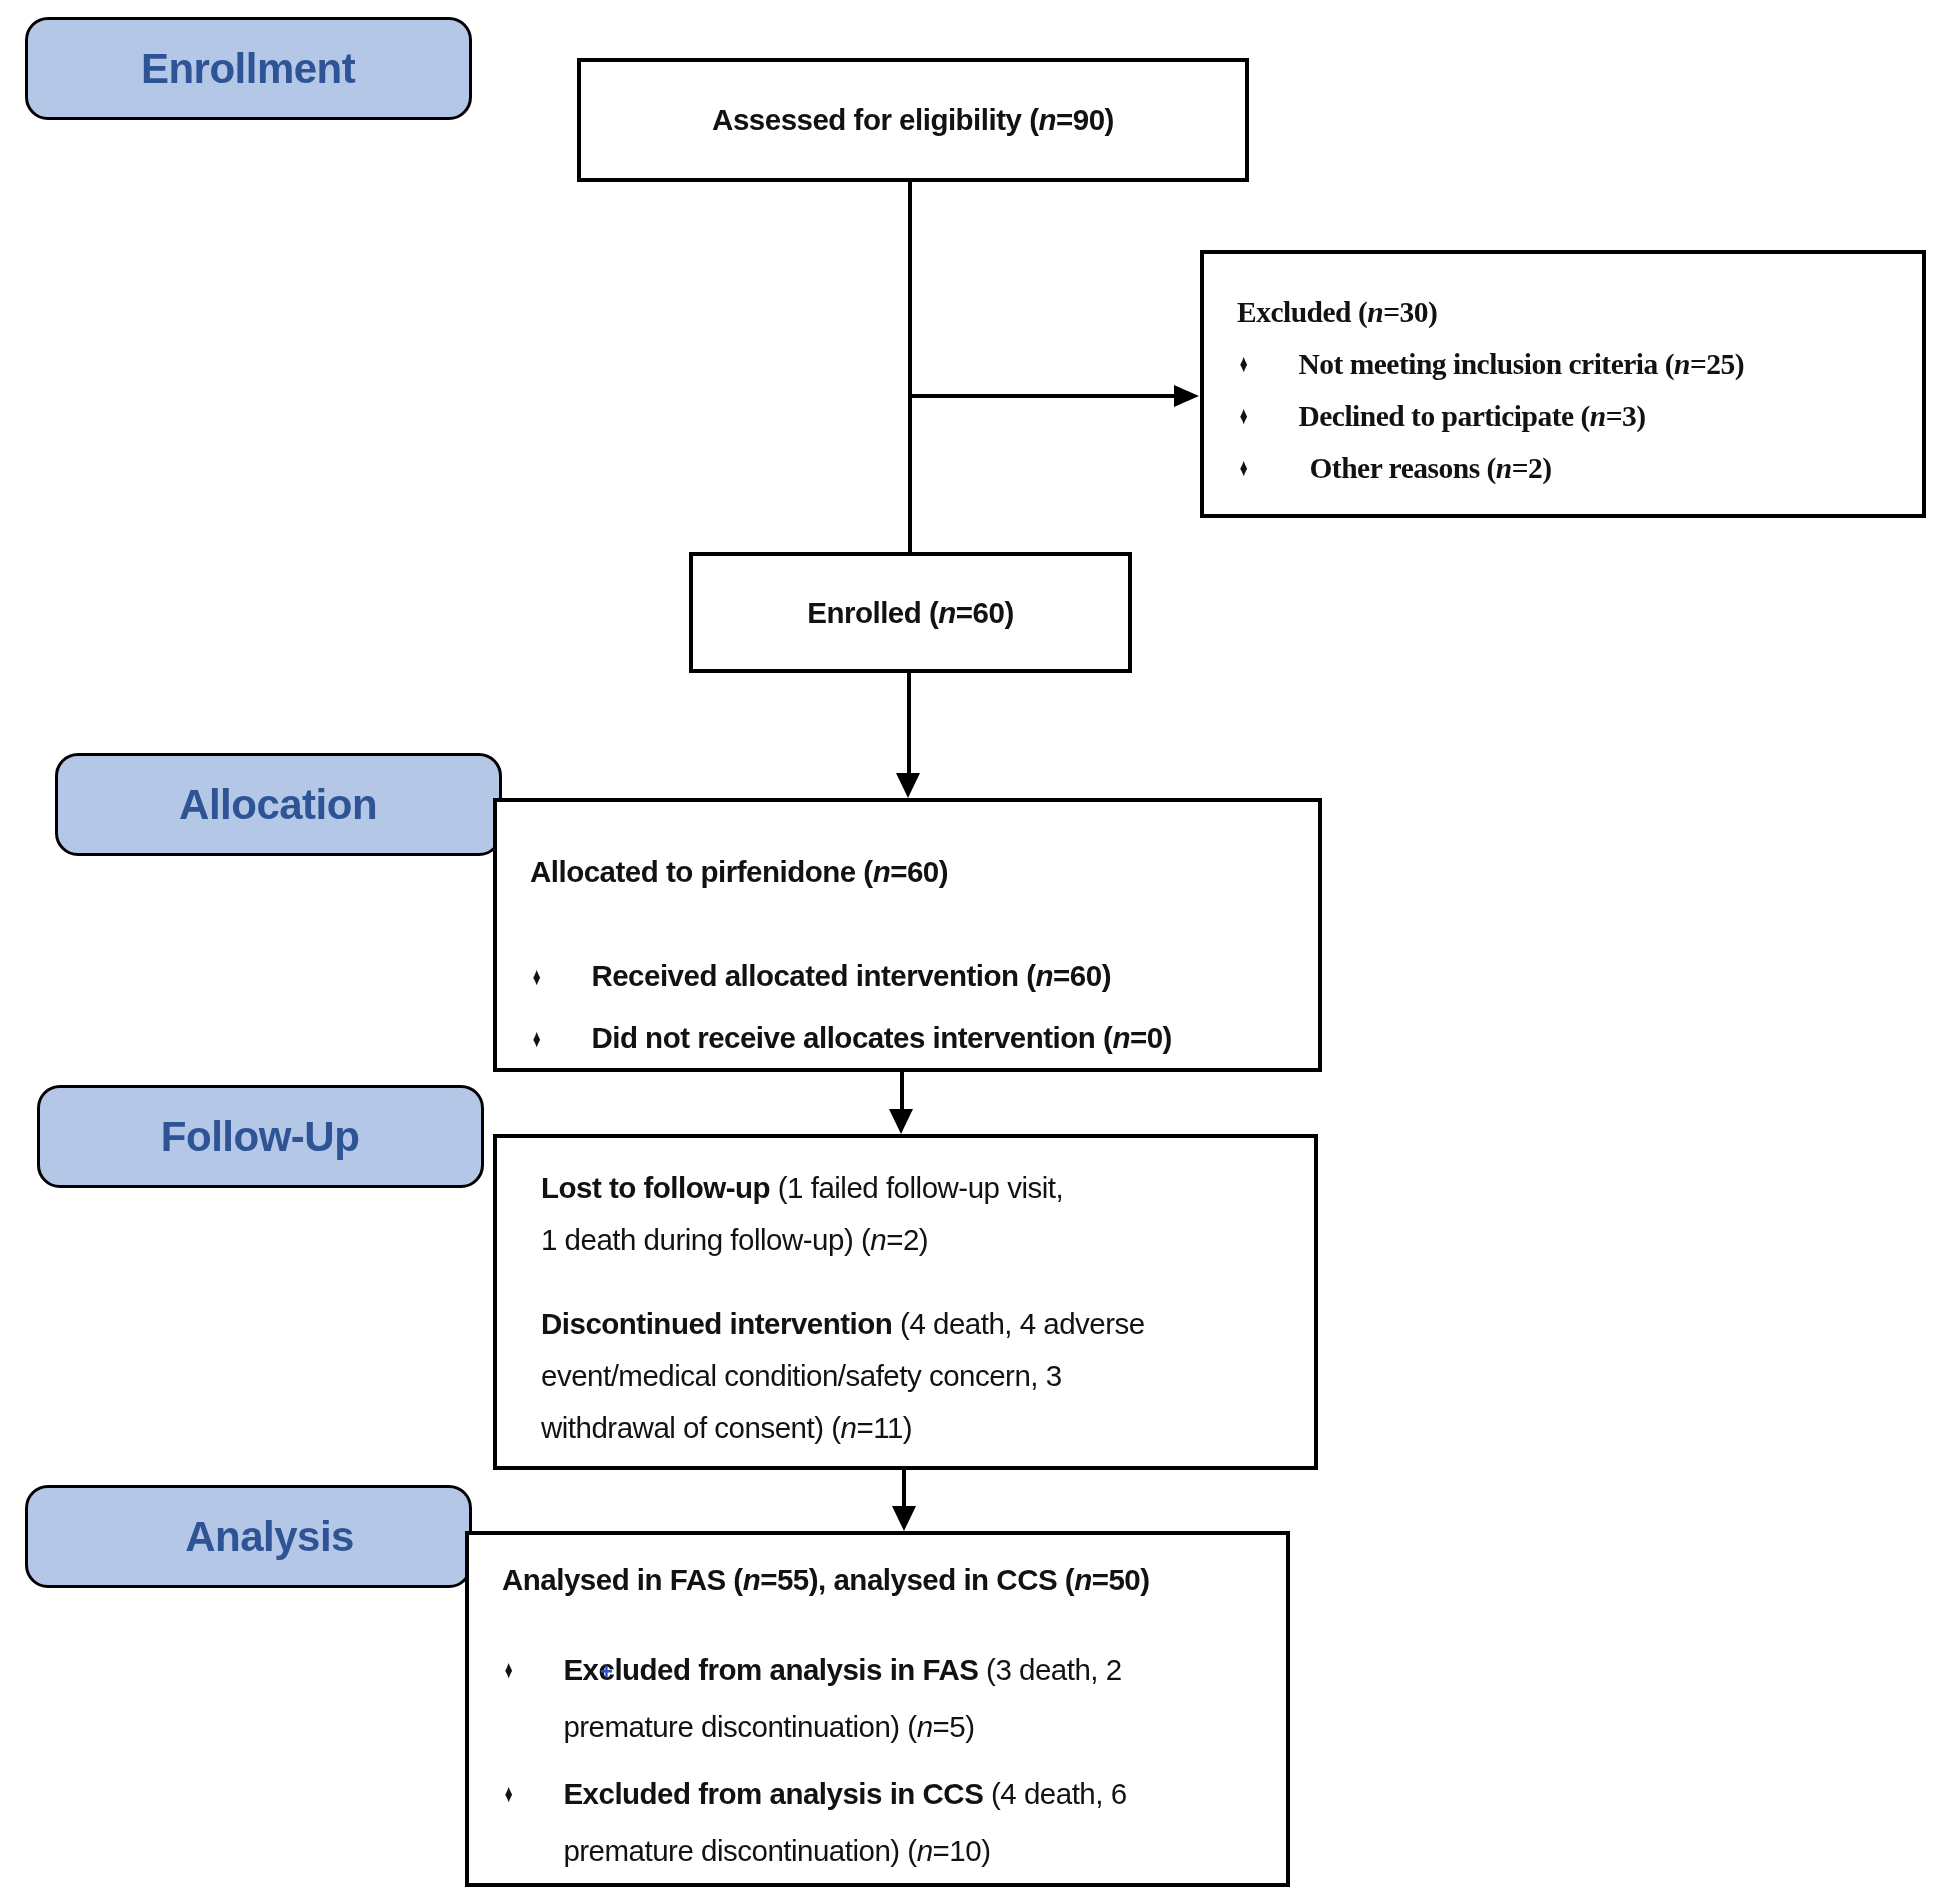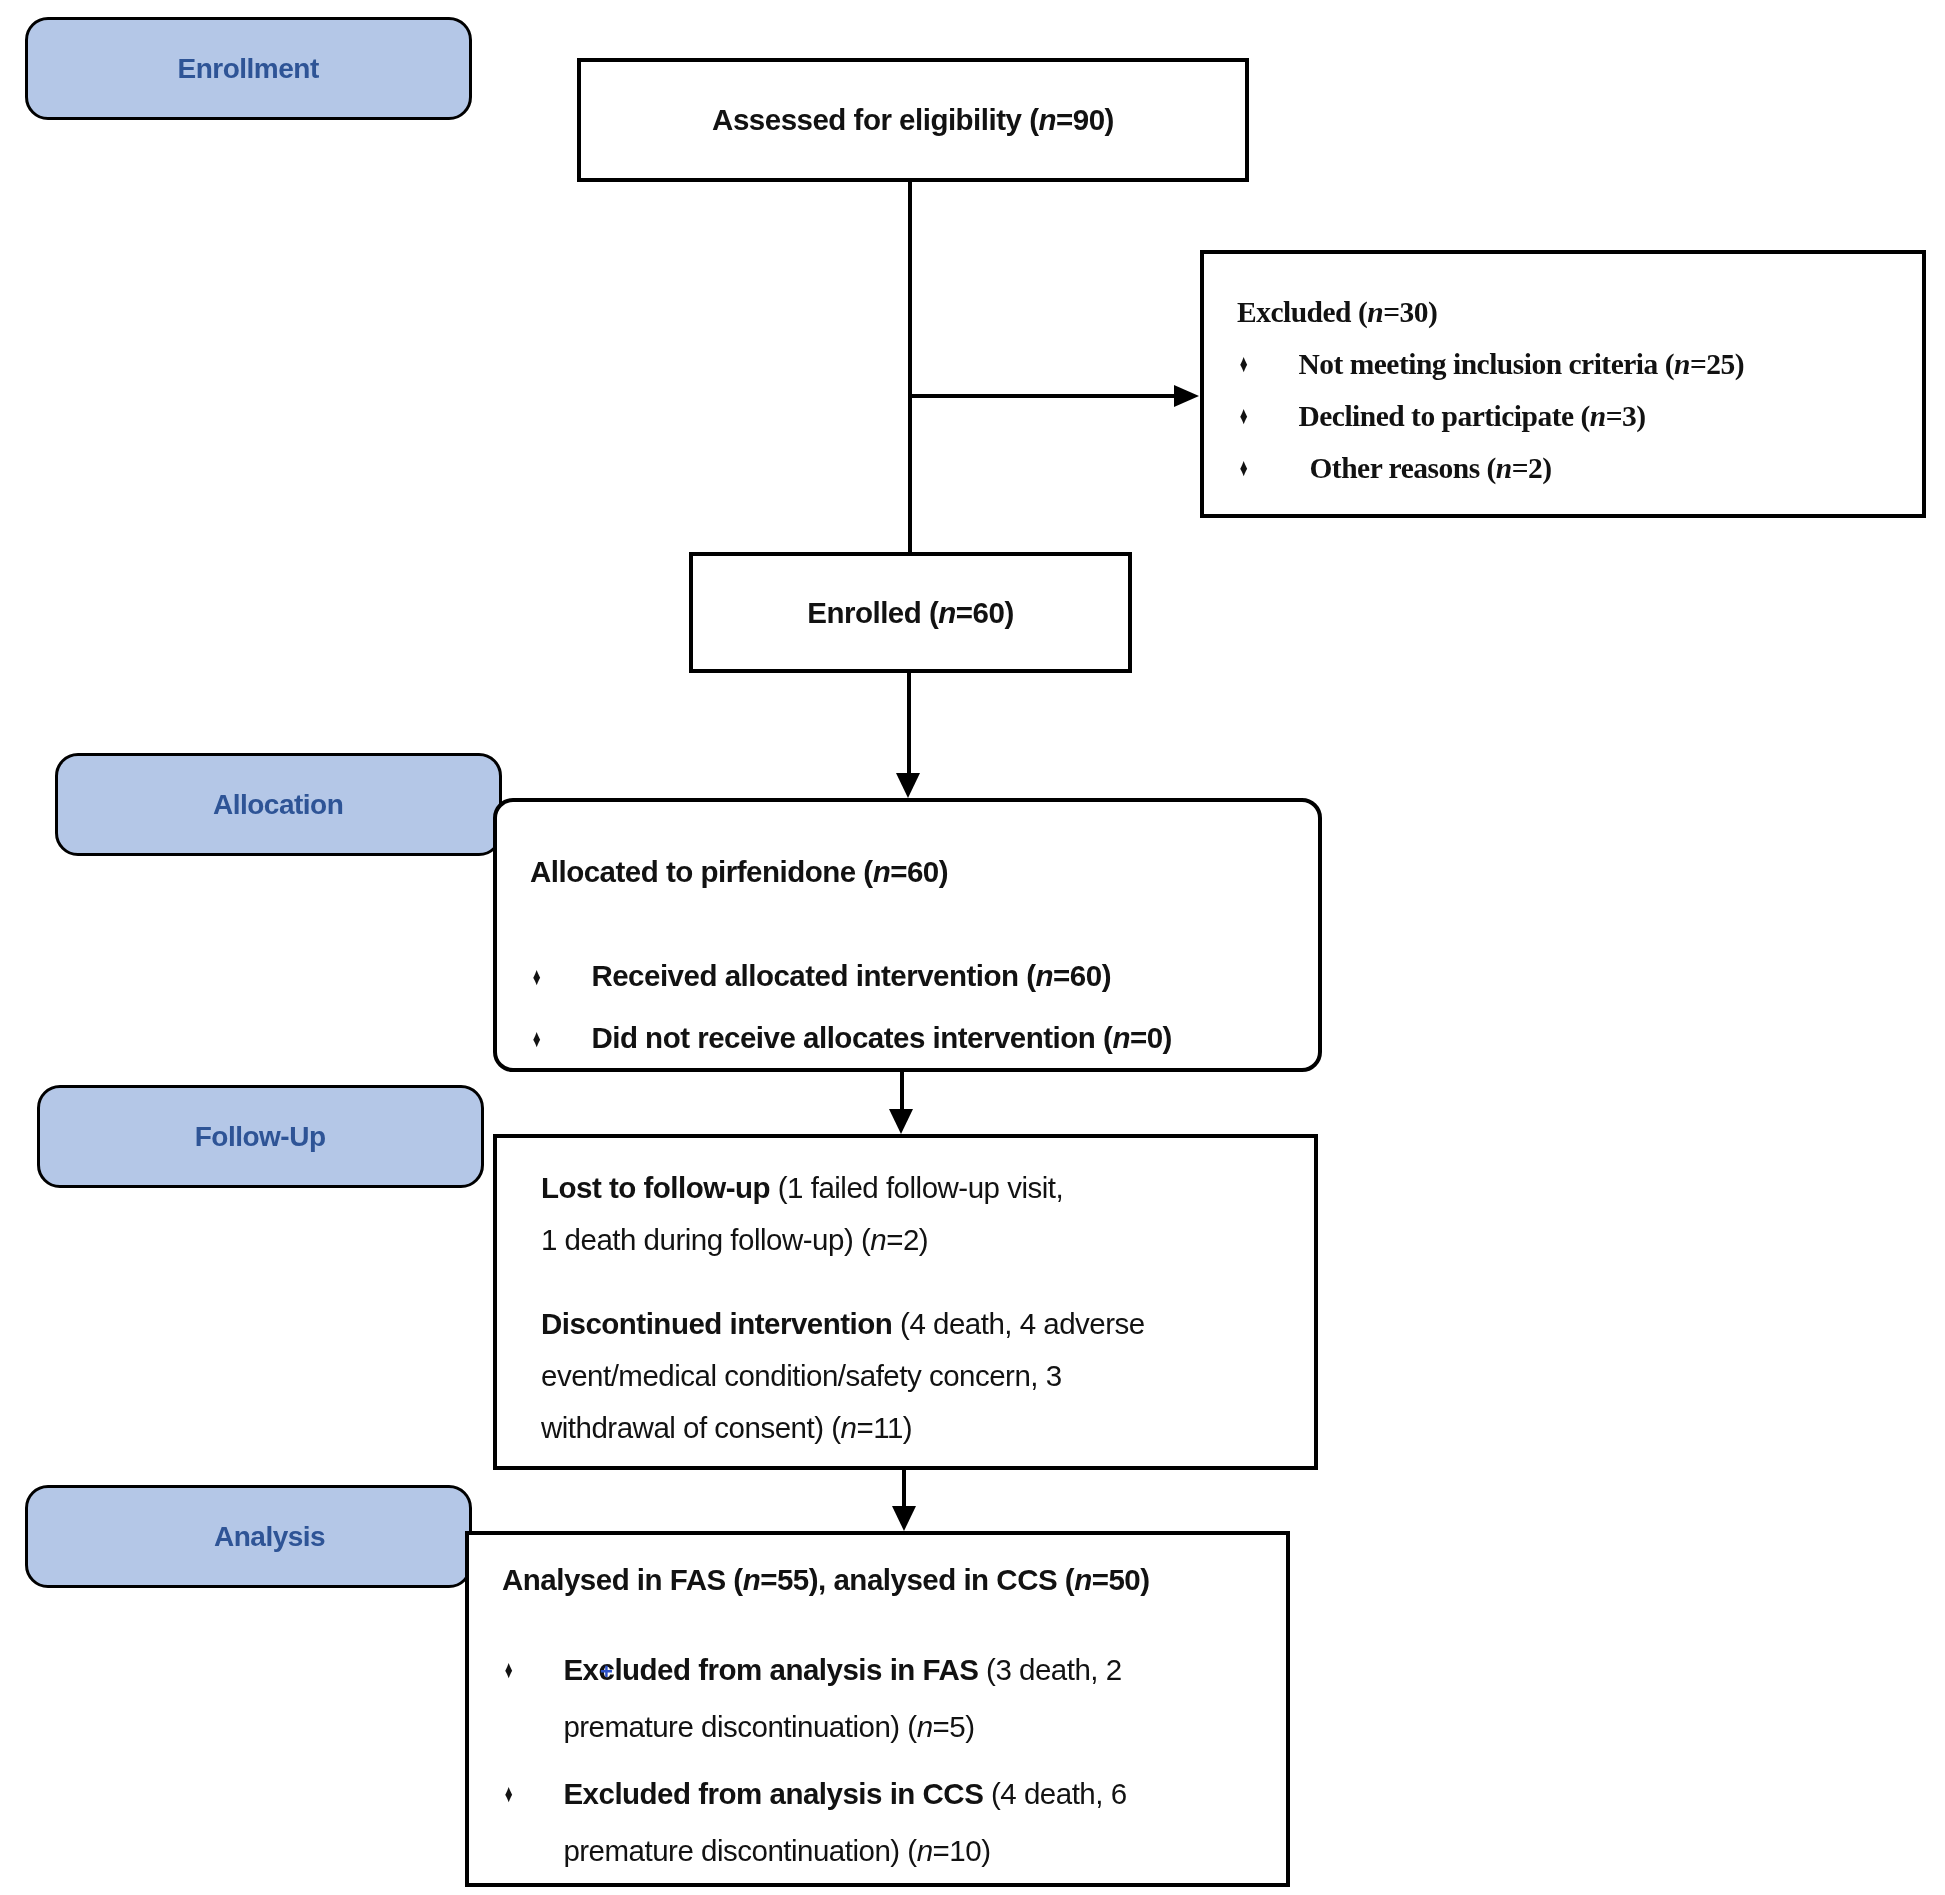--- a/index.html
+++ b/index.html
@@ -11,21 +11,21 @@
     color:#121212;
   }
   
   .pill{
     position:absolute;left:24.6px;width:447px;height:103px;
     background:#b4c7e7;border:3.8px solid #000;border-radius:23px;
     display:flex;align-items:center;justify-content:center;
     box-sizing:border-box;
   }
   .pill span{
-    font-size:28px;font-weight:bold;color:#2e5496;letter-spacing:-0.5px;
+    font-size:42px;font-weight:bold;color:#2e5496;letter-spacing:-0.5px;
   }
   
   .box{
     position:absolute;background:#fff;border:4.4px solid #000;
     box-sizing:border-box;font-size:29.5px;letter-spacing:-0.5px;
     line-height:52px;
   }
   .centerbox{display:flex;align-items:center;justify-content:center;}
   .line{white-space:nowrap;}
   .seg-b{font-weight:bold;}
@@ -52,21 +52,21 @@
   .arrow-right{
     position:absolute;width:0;height:0;
     border-top:11.5px solid transparent;border-bottom:11.5px solid transparent;
     border-left:25px solid #000;
   }
   .artifact{
     position:absolute;font-size:22px;font-weight:bold;color:#2d52c8;
   }
   
   .box-excluded{padding:32px 16.4px 0 33px;font-family:Liberation Serif, serif;}
-  .box-allocated{padding:44px 5px 0 33px;border-radius:20px;}
+  .box-allocated{padding:44px 5px 0 33px;}
   .box-lost{padding:24px 16.4px 0 44px;}
   .box-analysed{padding:16.4px 16.4px 0 33px;line-height:57px;}
 </style>
 </head>
 <body>
 
 <div class="canvas">
 
   <div class="pill" style="top:17px;">
     <span>Enrollment</span>

